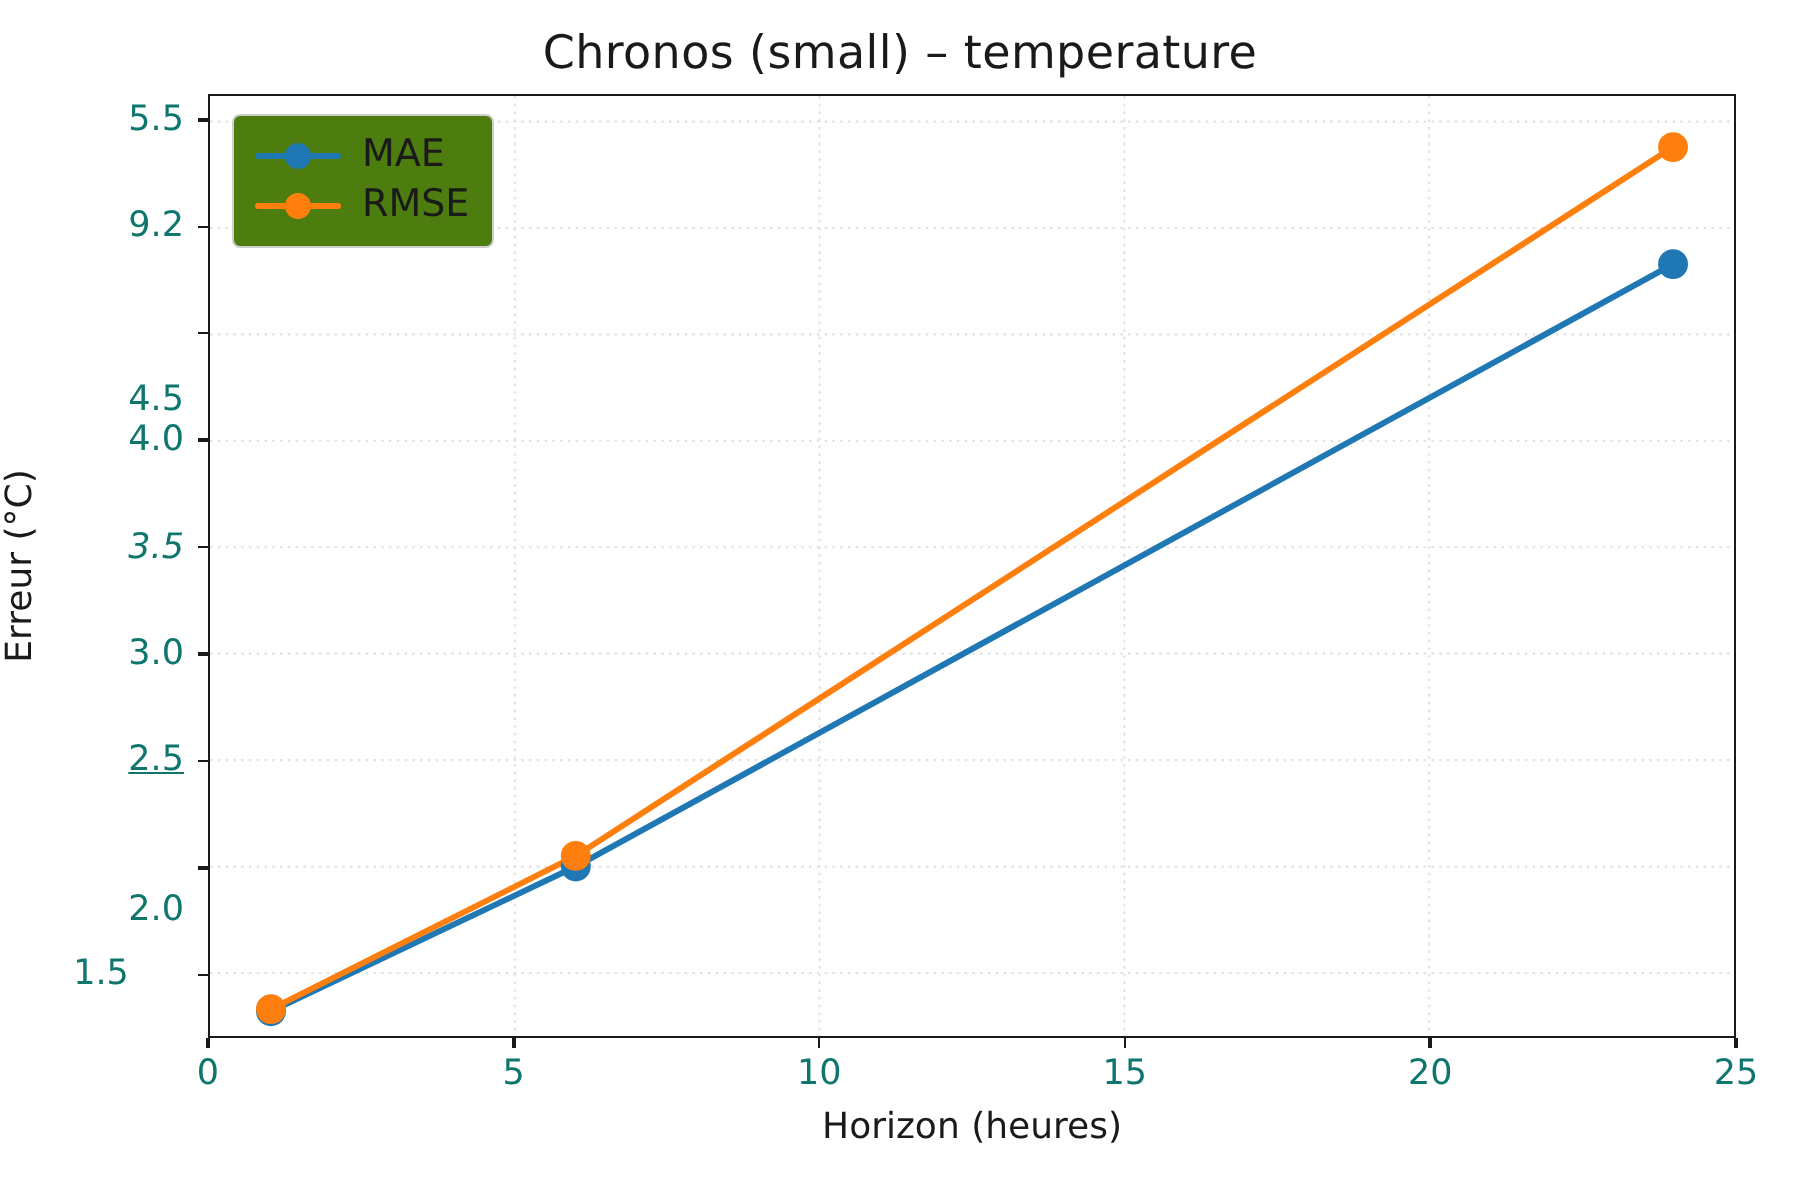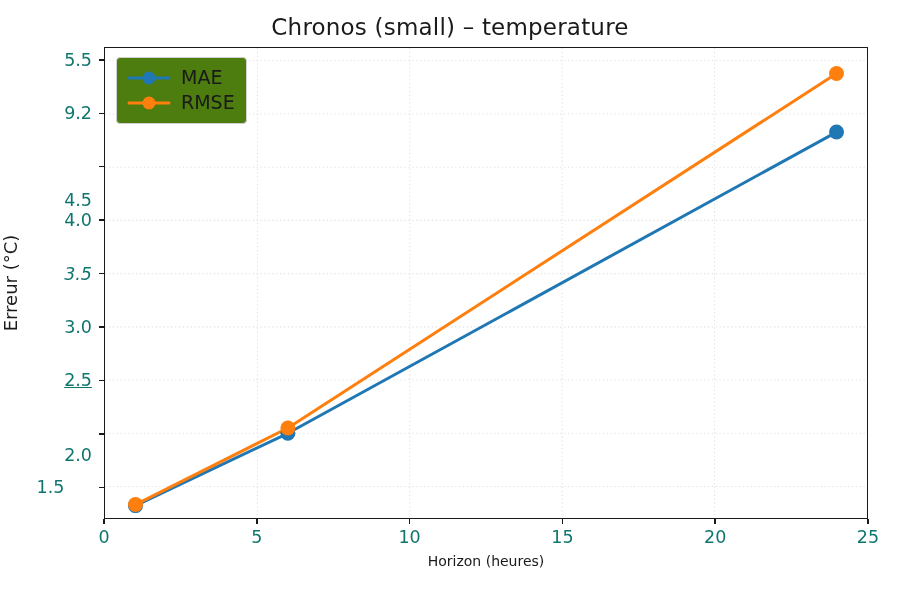--- a/index.html
+++ b/index.html
@@ -79,21 +79,21 @@
   }
   .ticklabel-x { transform: translateX(-50%); top: 527px; }
   .ticklabel-y { transform: translateY(-50%); text-align: right; }
 
   #xlabel {
     position: absolute;
     left: 104px;
     width: 764px;
     top: 553px;
     text-align: center;
-    font-size: 14px;
+    font-size: 18px;
     color: #1a1a1a;
   }
   #ylabel {
     position: absolute;
     left: 10px;
     top: 283px;
     font-size: 18px;
     color: #1a1a1a;
     transform: translate(-50%, -50%) rotate(-90deg);
     transform-origin: center center;

